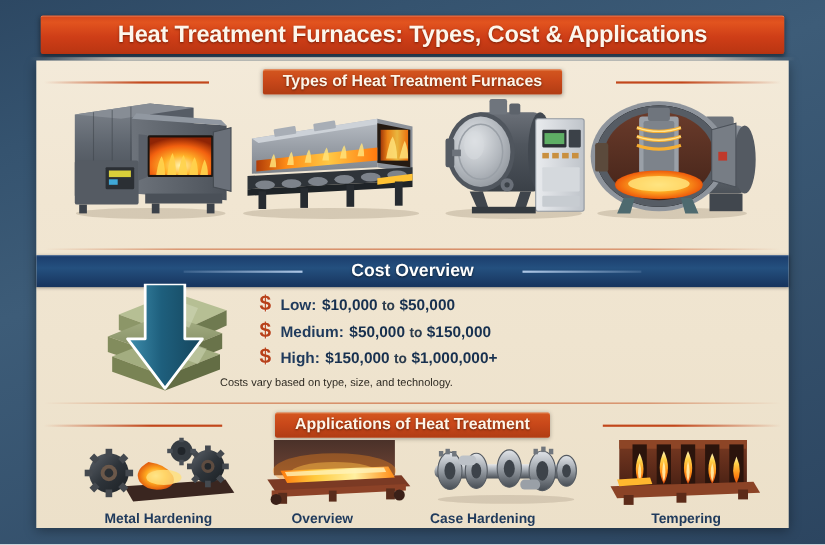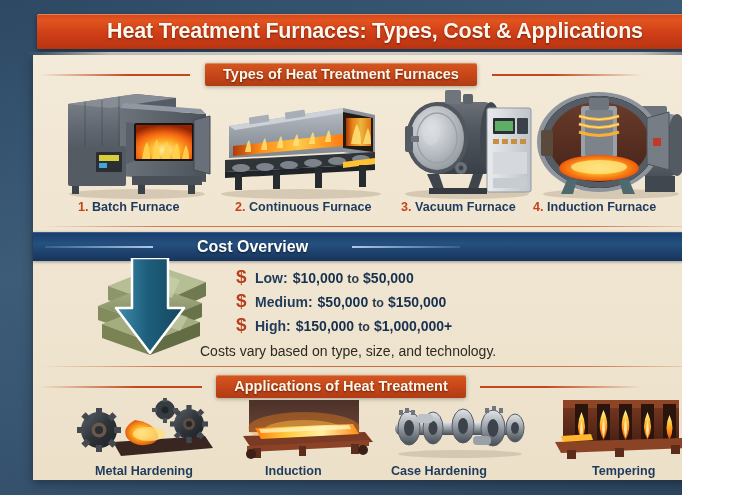--- a/index.html
+++ b/index.html
@@ -3,21 +3,21 @@
 <meta charset="utf-8">
 <style>
   * { box-sizing: border-box; margin: 0; padding: 0; }
   html, body {
     width: 750px; height: 495px;
     font-family: "Liberation Sans", sans-serif;
     overflow: hidden;
   }
   .poster {
     position: relative;
-    width: 682px; height: 495px;
+    width: 750px; height: 495px;
     background:
       linear-gradient(160deg, #2d4863 0%, #35536f 18%, #3d5c78 38%, #2c4560 100%);
     overflow: hidden;
   }
 
   
   .title-banner {
     position: absolute; left: 37px; top: 14px;
     width: 676px; height: 35px;
     background: linear-gradient(180deg, #d5461c 0%, #e2541f 18%, #cf3e17 55%, #b93512 100%);
@@ -70,37 +70,37 @@
   .flabel .nm  { color: #1f3a5c; }
 
   
   .divider { position: absolute; left: 40px; width: 670px; height: 1px;
              background: linear-gradient(90deg, rgba(200,80,30,0) 0%, rgba(198,84,34,.75) 18%, rgba(198,84,34,.85) 50%, rgba(198,84,34,.75) 82%, rgba(200,80,30,0) 100%); }
 
   
   .cost-banner {
     position: absolute; left: 33px; top: 232px; width: 684px; height: 29px;
     background: linear-gradient(180deg, #1b3c6b 0%, #24507f 40%, #17345d 100%);
-    display: flex; align-items: center; justify-content: flex-start;
+    display: flex; align-items: center; justify-content: center;
     box-shadow: inset 0 1px 0 rgba(150,190,240,.25), 0 1px 3px rgba(0,0,0,.35);
     gap: 32px;
   }
   .cost-banner .cb-line { width: 108px; height: 2px; background: linear-gradient(90deg, rgba(190,215,245,.15), rgba(200,222,250,.85)); margin: 0 12px; }
   .cost-banner .cb-line.r { background: linear-gradient(270deg, rgba(190,215,245,.15), rgba(200,222,250,.85)); }
   .cost-title { color: #ffffff; font-size: 16px; font-weight: 700; white-space: nowrap; text-shadow: 0 1px 2px rgba(0,0,0,.6); }
 
   .money-art { position: absolute; left: 88px; top: 258px; width: 125px; height: 98px; }
 
   .cost-list { position: absolute; left: 236px; top: 266px; width: 330px; }
   .cost-line { display: flex; align-items: baseline; height: 24px; }
   .dollar { color: #b8411a; font-size: 19px; font-weight: 700; width: 19px; text-shadow: 0 1px 1px rgba(255,255,255,.55); }
   .tier  { color: #1f3a5c; font-size: 14px; font-weight: 700; margin-right: 5px; white-space: nowrap; }
   .amt   { color: #17304f; font-size: 14px; font-weight: 700; white-space: nowrap; }
   .to    { color: #2c3c4d; font-size: 12.5px; font-weight: 700; margin: 0 4px; }
-  .cost-note { position: absolute; left: 200px; top: 343px; color: #2e2a22; font-size: 14px; white-space: nowrap; }
+  .cost-note { position: absolute; left: 200px; top: 343px; color: #2e2a22; font-size: 10px; white-space: nowrap; }
 
   
   #apps-header { top: 374px; }
   .apps-row { position: absolute; top: 398px; left: 33px; width: 684px; height: 62px; }
   .app-cell { position: absolute; top: 0; height: 62px; }
   .apps-labels { position: absolute; top: 464px; left: 33px; width: 684px; height: 20px; }
   .alabel { position: absolute; top: 0; font-size: 12.6px; font-weight: 700; color: #1f3a5c; white-space: nowrap; }
 </style>
 </head>
 <body>
@@ -353,38 +353,20 @@
         <path d="M114 36 L136 30 L136 88 L114 82 Z" fill="#777d85" stroke="#4c525a" stroke-width="1"></path>
         <rect x="120" y="56" width="8" height="8" fill="#c0392b"></rect>
 
         <path d="M34 98 L28 112 L40 112 L44 98 Z" fill="#4e6a6f"></path>
         <path d="M96 98 L102 112 L90 112 L86 98 Z" fill="#4e6a6f"></path>
         <rect x="112" y="94" width="30" height="16" fill="#41474e"></rect>
       </svg>
     </div>
   </div>
 
-  <div class="labels-row">
-    <div class="flabel" style="left:45px;">
-      <span class="num">1.</span>
-      <span class="nm">Batch Furnace</span>
-    </div>
-    <div class="flabel" style="left:202px;">
-      <span class="num">2.</span>
-      <span class="nm">Continuous Furnace</span>
-    </div>
-    <div class="flabel" style="left:368px;">
-      <span class="num">3.</span>
-      <span class="nm">Vacuum Furnace</span>
-    </div>
-    <div class="flabel" style="left:500px;">
-      <span class="num">4.</span>
-      <span class="nm">Induction Furnace</span>
-    </div>
-  </div>
 
   <div class="divider" style="top:226px;"></div>
 
   <div class="cost-banner">
     <span class="cb-line"></span>
     <span class="cost-title">Cost Overview</span>
     <span class="cb-line r"></span>
   </div>
 
   <div class="money-art">
@@ -650,18 +632,18 @@
           <rect x="22" y="52" width="9" height="9"></rect>
             <rect x="70" y="50" width="9" height="9"></rect>
           <rect x="126" y="47" width="9" height="9"></rect>
         </g>
       </svg>
     </div>
   </div>
 
   <div class="apps-labels">
     <div class="alabel" style="left:62px;text-align:center;">Metal Hardening</div>
-    <div class="alabel" style="left:232px;">Induction</div>
+    <div class="alabel" style="left:232px;">Overview</div>
     <div class="alabel" style="left:358px;">Case Hardening</div>
     <div class="alabel" style="left:512px;margin-left:47px;">Tempering</div>
   </div>
 
 </div>
 
 </body></html>

